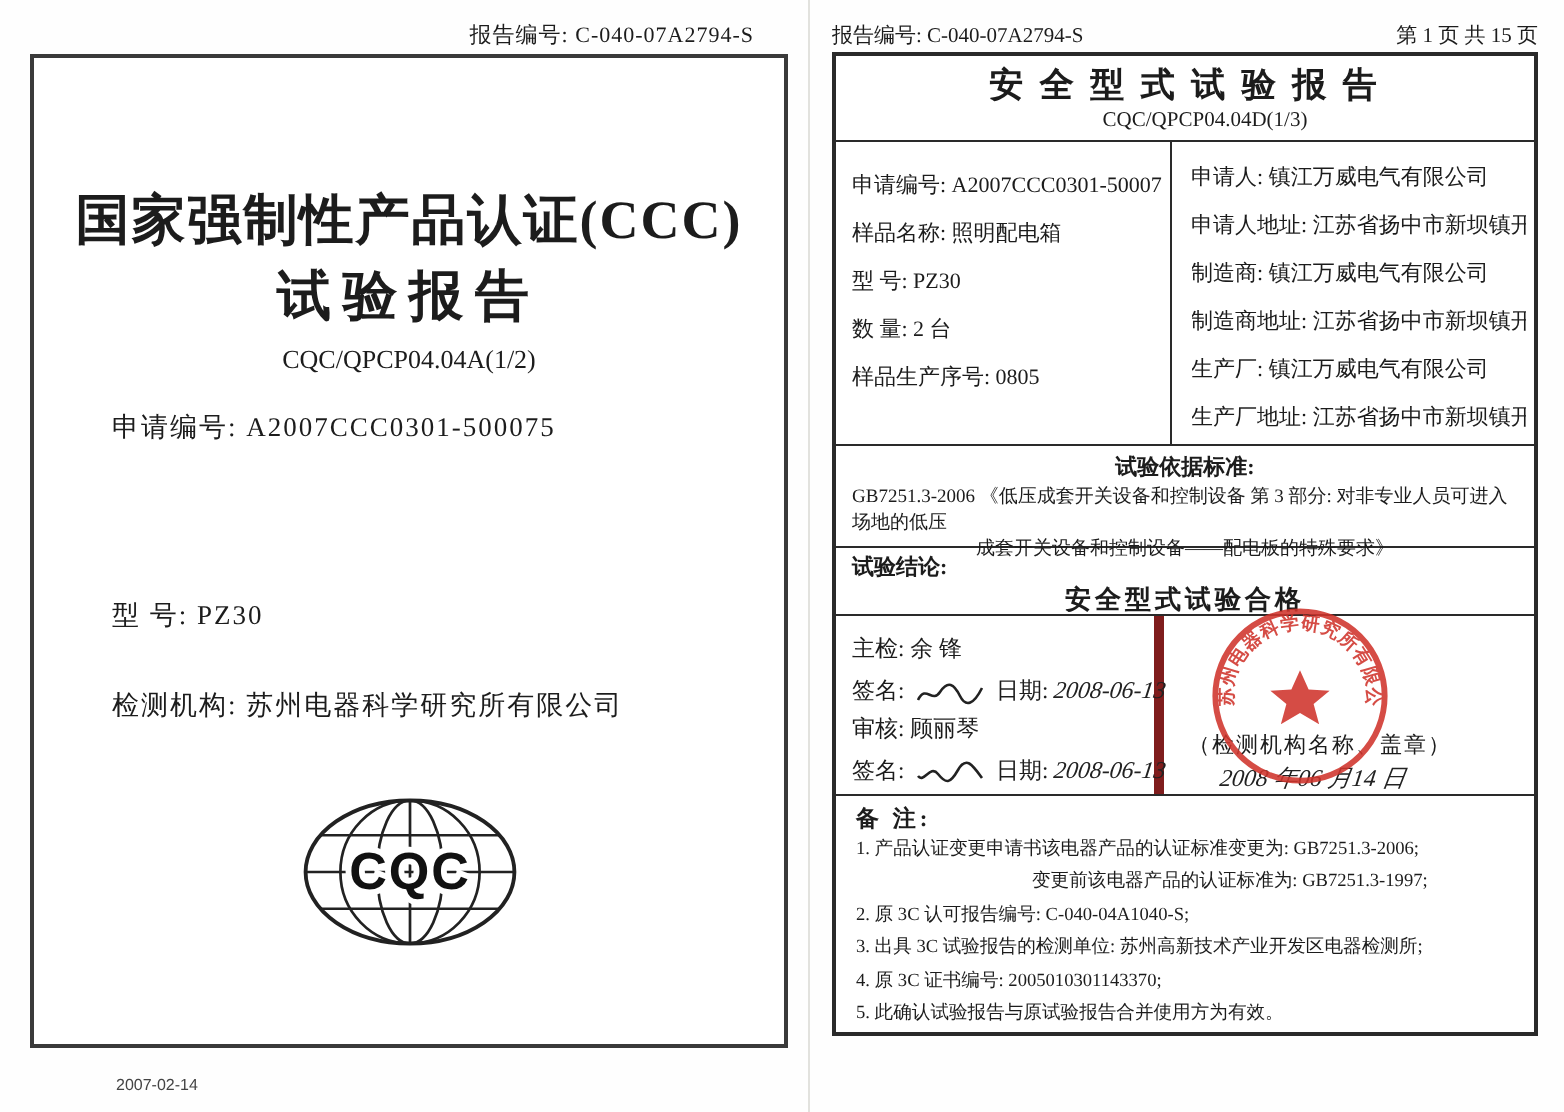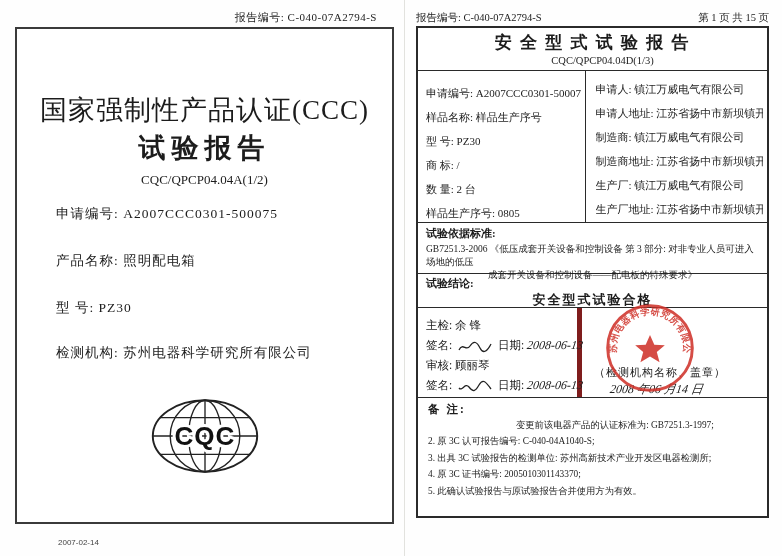--- a/index.html
+++ b/index.html
@@ -4,21 +4,21 @@
 <style>
   * { margin:0; padding:0; box-sizing:border-box; }
   html,body { width:782px; height:556px; background:#fdfdfc; overflow:hidden; }
   body { font-family:"Liberation Serif","DejaVu Serif",serif; color:#1c1c1c; }
   .canvas { position:relative; width:782px; height:556px; background:#fca5a5; }
 
   
   .left-page { position:absolute; left:0; top:0; width:404px; height:556px; background:#fefefe; }
   .lp-report-no { position:absolute; left:15px; top:10px; width:362px; text-align:right; font-size:11px; letter-spacing:.5px; }
   .lp-frame { position:absolute; left:15px; top:27px; width:379px; height:497px; border:2px solid #3a3a3a; background:#fff; }
-  .lp-title1 { position:absolute; left:15px; top:92px; width:379px; text-align:center; font-size:27px; font-weight:400; letter-spacing:1px; }
+  .lp-title1 { position:absolute; left:15px; top:92px; width:379px; text-align:center; font-size:27px; font-weight:700; letter-spacing:1px; }
   .lp-title2 { position:absolute; left:15px; top:130px; width:379px; text-align:center; font-size:27px; font-weight:600; letter-spacing:6px; }
   .lp-doccode { position:absolute; left:15px; top:172px; width:379px; text-align:center; font-size:13px; }
   .lp-field { position:absolute; left:56px; font-size:13.5px; letter-spacing:1px; }
   .lp-f0 { top:205px; } .lp-f1 { top:252px; } .lp-f2 { top:299px; } .lp-f3 { top:344px; }
   .lp-logo { position:absolute; left:147px; top:395px; }
   .page-footer-date { position:absolute; font-size:8px; color:#444; font-family:"Liberation Sans",sans-serif; }
   .lp-date { left:30px; top:538px;margin-left:28px; }
 
   
   .right-page { position:absolute; left:404px; top:0; width:378px; height:556px; background:#fefefe; border-left:1px solid #e2e2de; }
@@ -28,21 +28,21 @@
   .row:last-child { border-bottom:none; }
   .r-title { height:44px; text-align:center; padding-top:3px; }
   .r-title .big { font-size:17px; font-weight:bold; letter-spacing:2px; }
   .r-title .code { font-size:10.5px; margin-top:1px;padding-left:20px; }
   .r-info { height:152px; display:flex; }
   .r-info .col-l { width:48%; border-right:1px solid #2a2a2a; padding:12px 4px 0 8px; }
   .r-info .col-r { width:52%; padding:8px 4px 0 10px; }
   .info-line { font-size:11px; height:24px; line-height:20px; white-space:nowrap; overflow:hidden; }
   .col-r .info-line { height:24px; line-height:21px; }
   .r-std { height:51px; padding:3px 8px 0 8px; }
-  .r-std .lbl { font-size:11px; font-weight:600; }
+  .r-std .lbl { font-size:11px; font-weight:600;text-align:center; }
   .r-std .l1 { font-size:9.5px; line-height:13px; margin-top:2px; }
   .r-std .l2 { font-size:9.5px; line-height:13px; text-align:center; }
   .r-concl { height:34px; padding:2px 8px 0 8px; }
   .r-concl .lbl { font-size:11px; font-weight:600; }
   .r-concl .res { text-align:center; font-size:13px; font-weight:bold; letter-spacing:2px; margin-top:0px; }
   .r-sign { height:91px; display:flex; }
   .r-sign .col-l { width:47%; border-right:5px solid #7f1d1d; padding:8px 4px 0 8px; font-size:11.5px; }
   .r-sign .col-r { width:53%; position:relative; }
   .sig-line { height:20px; line-height:18px; white-space:nowrap; }
   .hand { font-style:italic; transform:skewX(-8deg); display:inline-block; color:#222; font-size:12px; }
@@ -67,21 +67,20 @@
 
 <div class="canvas">
 
   <div class="left-page">
     <div class="lp-report-no">报告编号: C-040-07A2794-S</div>
     <div class="lp-frame"></div>
     <div class="lp-title1">国家强制性产品认证(CCC)</div>
     <div class="lp-title2">试验报告</div>
     <div class="lp-doccode">CQC/QPCP04.04A(1/2)</div>
     <div class="lp-field lp-f0">申请编号: A2007CCC0301-500075</div>
-    <div class="lp-field lp-f1">产品名称: 照明配电箱</div>
     <div class="lp-field lp-f2">型    号: PZ30</div>
     <div class="lp-field lp-f3">检测机构: 苏州电器科学研究所有限公司</div>
 
     <svg class="lp-logo" width="116" height="82" viewBox="0 0 120 84">
       <ellipse cx="60" cy="42" rx="54" ry="37" fill="none" stroke="#222" stroke-width="2"></ellipse>
       <ellipse cx="60" cy="42" rx="36" ry="37" fill="none" stroke="#222" stroke-width="1.4"></ellipse>
       <ellipse cx="60" cy="42" rx="17" ry="37" fill="none" stroke="#222" stroke-width="1.4"></ellipse>
       <line x1="60" y1="5" x2="60" y2="79" stroke="#222" stroke-width="1.4"></line>
       <line x1="14" y1="23" x2="106" y2="23" stroke="#222" stroke-width="1.4"></line>
       <line x1="6" y1="42" x2="114" y2="42" stroke="#222" stroke-width="1.4"></line>
@@ -101,23 +100,22 @@
     <div class="rp-table">
 
       <div class="row r-title">
         <div class="big">安 全 型 式 试 验 报 告</div>
         <div class="code">CQC/QPCP04.04D(1/3)</div>
       </div>
 
       <div class="row r-info">
         <div class="col-l">
           <div class="info-line">申请编号: A2007CCC0301-500075</div>
-          <div class="info-line">样品名称: 样品生产序号</div>
+          <div class="info-line">样品名称: 照明配电箱</div>
           <div class="info-line">型    号: PZ30</div>
-          <div class="info-line">商    标: /</div>
           <div class="info-line">数    量: 2 台</div>
           <div class="info-line">样品生产序号: 0805</div>
         </div>
         <div class="col-r">
           <div class="info-line">申请人: 镇江万威电气有限公司</div>
           <div class="info-line">申请人地址: 江苏省扬中市新坝镇开发区</div>
           <div class="info-line">制造商: 镇江万威电气有限公司</div>
           <div class="info-line">制造商地址: 江苏省扬中市新坝镇开发区</div>
           <div class="info-line">生产厂: 镇江万威电气有限公司</div>
           <div class="info-line">生产厂地址: 江苏省扬中市新坝镇开发区</div>
@@ -168,20 +166,21 @@
               <textPath href="#stampArc" startOffset="2%">苏州电器科学研究所有限公司</textPath>
             </text>
           </svg>
           <div class="stamp-caption">（检测机构名称、盖章）</div>
           <div class="stamp-date hand">2008 年06 月14 日</div>
         </div>
       </div>
 
       <div class="row r-notes">
         <div class="lbl">备    注:</div>
+        <div class="note-line">1. 产品认证变更申请书该电器产品的认证标准变更为: GB7251.3-2006;</div>
         <div class="note-line note-indent">变更前该电器产品的认证标准为: GB7251.3-1997;</div>
         <div class="note-line">2. 原 3C 认可报告编号: C-040-04A1040-S;</div>
         <div class="note-line">3. 出具 3C 试验报告的检测单位: 苏州高新技术产业开发区电器检测所;</div>
         <div class="note-line">4. 原 3C 证书编号: 2005010301143370;</div>
         <div class="note-line">5. 此确认试验报告与原试验报告合并使用方为有效。</div>
       </div>
 
     </div>
 
   </div>

